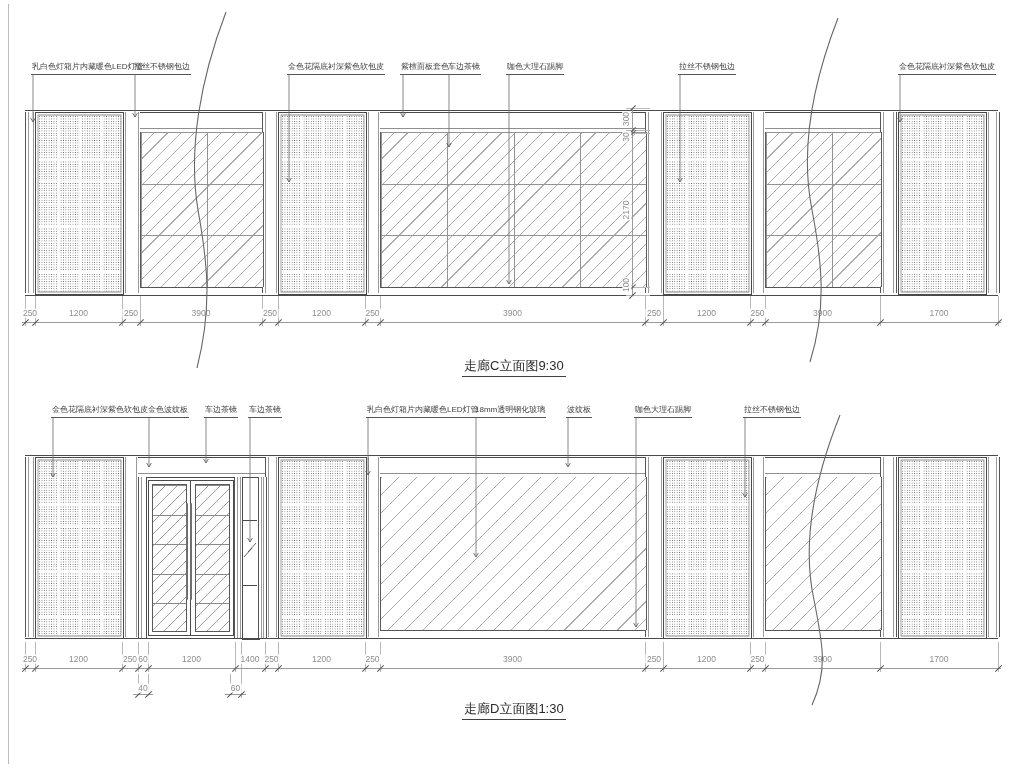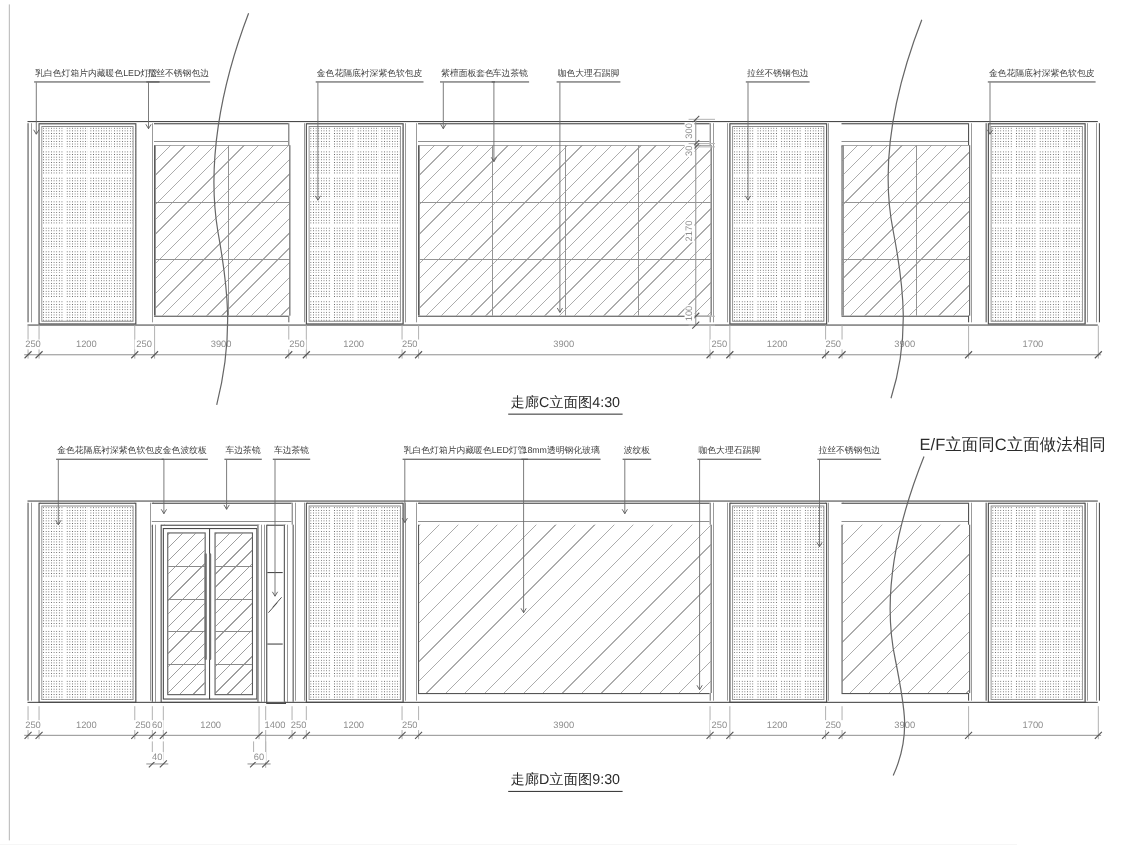--- a/index.html
+++ b/index.html
@@ -67,23 +67,22 @@
   <div class="lbl" style="left:51px;top:405px">金色花隔底衬深紫色软包皮</div>
   <div class="lbl" style="left:147px;top:405px">金色波纹板</div>
   <div class="lbl" style="left:204px;top:405px">车边茶镜</div>
   <div class="lbl" style="left:248px;top:405px">车边茶镜</div>
   <div class="lbl" style="left:366px;top:405px">乳白色灯箱片内藏暖色LED灯管</div>
   <div class="lbl" style="left:474px;top:405px">18mm透明钢化玻璃</div>
   <div class="lbl" style="left:566px;top:405px">波纹板</div>
   <div class="lbl" style="left:634px;top:405px">咖色大理石踢脚</div>
   <div class="lbl" style="left:743px;top:405px">拉丝不锈钢包边</div>
 
-  <div class="title" style="left:462px;top:357px">走廊C立面图4:30</div>
-  <div class="title" style="left:462px;top:700px">走廊D立面图9:30</div>
-  <div class="note" style="left:836px;top:395px">E/F立面同C立面做法相同</div>
+  <div class="title" style="left:462px;top:357px">走廊C立面图9:30</div>
+  <div class="title" style="left:462px;top:700px">走廊D立面图1:30</div>
 
   <svg id="anno" width="1024" height="768">
     <defs>
       <marker id="arr" markerWidth="9" markerHeight="9" refX="6.5" refY="4.5" orient="auto">
         <path d="M1.5,1.5 L6.5,4.5 L1.5,7.5" fill="none" stroke="#555" stroke-width="1"></path>
       </marker>
     </defs>
     <g stroke="#6a6a6a" stroke-width="0.8">
       <line x1="33" y1="75" x2="33" y2="122" marker-end="url(#arr)"></line>
       <line x1="135" y1="75" x2="135" y2="117" marker-end="url(#arr)"></line>

